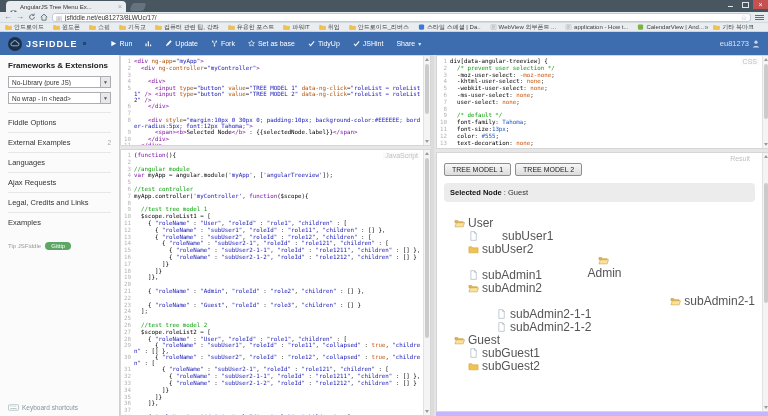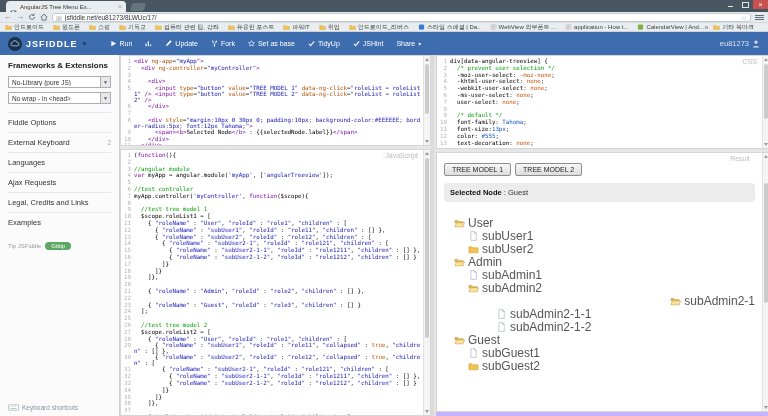--- a/index.html
+++ b/index.html
@@ -392,21 +392,21 @@
       </div>
       <div class="sb-select">
         <span class="sel-label">No wrap - in &lt;head&gt;</span>
         <span class="sel-btn">▼</span>
       </div>
       <div class="sb-items">
           <div class="sb-item">
             <span>Fiddle Options</span>
           </div>
           <div class="sb-item">
-            <span>External Keyboard</span>
+            <span>External Examples</span>
             <span class="sb-badge">2</span>
           </div>
           <div class="sb-item">
             <span>Languages</span>
           </div>
           <div class="sb-item">
             <span>Ajax Requests</span>
           </div>
           <div class="sb-item">
             <span>Legal, Credits and Links</span>
@@ -723,38 +723,38 @@
           <div class="tree">
               <div class="tree-row" style="padding-left: 10px;">
                 <span class="tico">
                   <svg viewBox="0 0 12 10">
                     <path d="M1 2.3h3.2l1 1.2H10v1.2H1z" fill="#e8b64c" stroke="#b98f35" stroke-width="0.5"></path>
                     <path d="M2.6 4.7h8.9L10 9.2H1z" fill="#fbe29a" stroke="#c49a3a" stroke-width="0.6"></path>
                   </svg>
                 </span>
                 <span class="tlabel">User</span>
               </div>
-              <div class="tree-row" style="padding-left: 24px;">
+              <div class="tree-row" style="padding-left: 24px; gap: 20px;">
                 <span class="tico">
                   <svg viewBox="0 0 10 12">
                     <path d="M1.8 0.8h4.5l2 2v8.4h-6.5z" fill="#fff" stroke="#9aa7b5" stroke-width="0.7"></path>
                     <path d="M6.3 0.8v2h2" fill="none" stroke="#9aa7b5" stroke-width="0.7"></path>
                   </svg>
                 </span>
                 <span class="tlabel">subUser1</span>
               </div>
               <div class="tree-row" style="padding-left: 24px;">
                 <span class="tico">
                   <svg viewBox="0 0 12 10">
                     <path d="M1 2.5h3.2l1 1.2H11v5.5H1z" fill="#f2c24f" stroke="#caa23c" stroke-width="0.6"></path>
                   </svg>
                 </span>
                 <span class="tlabel">subUser2</span>
               </div>
-              <div class="tree-row" style="padding-left: 10px;">
+              <div class="tree-row" style="padding-left: 10px; flex-direction: column;">
                 <span class="tico">
                   <svg viewBox="0 0 12 10">
                     <path d="M1 2.3h3.2l1 1.2H10v1.2H1z" fill="#e8b64c" stroke="#b98f35" stroke-width="0.5"></path>
                     <path d="M2.6 4.7h8.9L10 9.2H1z" fill="#fbe29a" stroke="#c49a3a" stroke-width="0.6"></path>
                   </svg>
                 </span>
                 <span class="tlabel">Admin</span>
               </div>
               <div class="tree-row" style="padding-left: 24px;">
                 <span class="tico">

